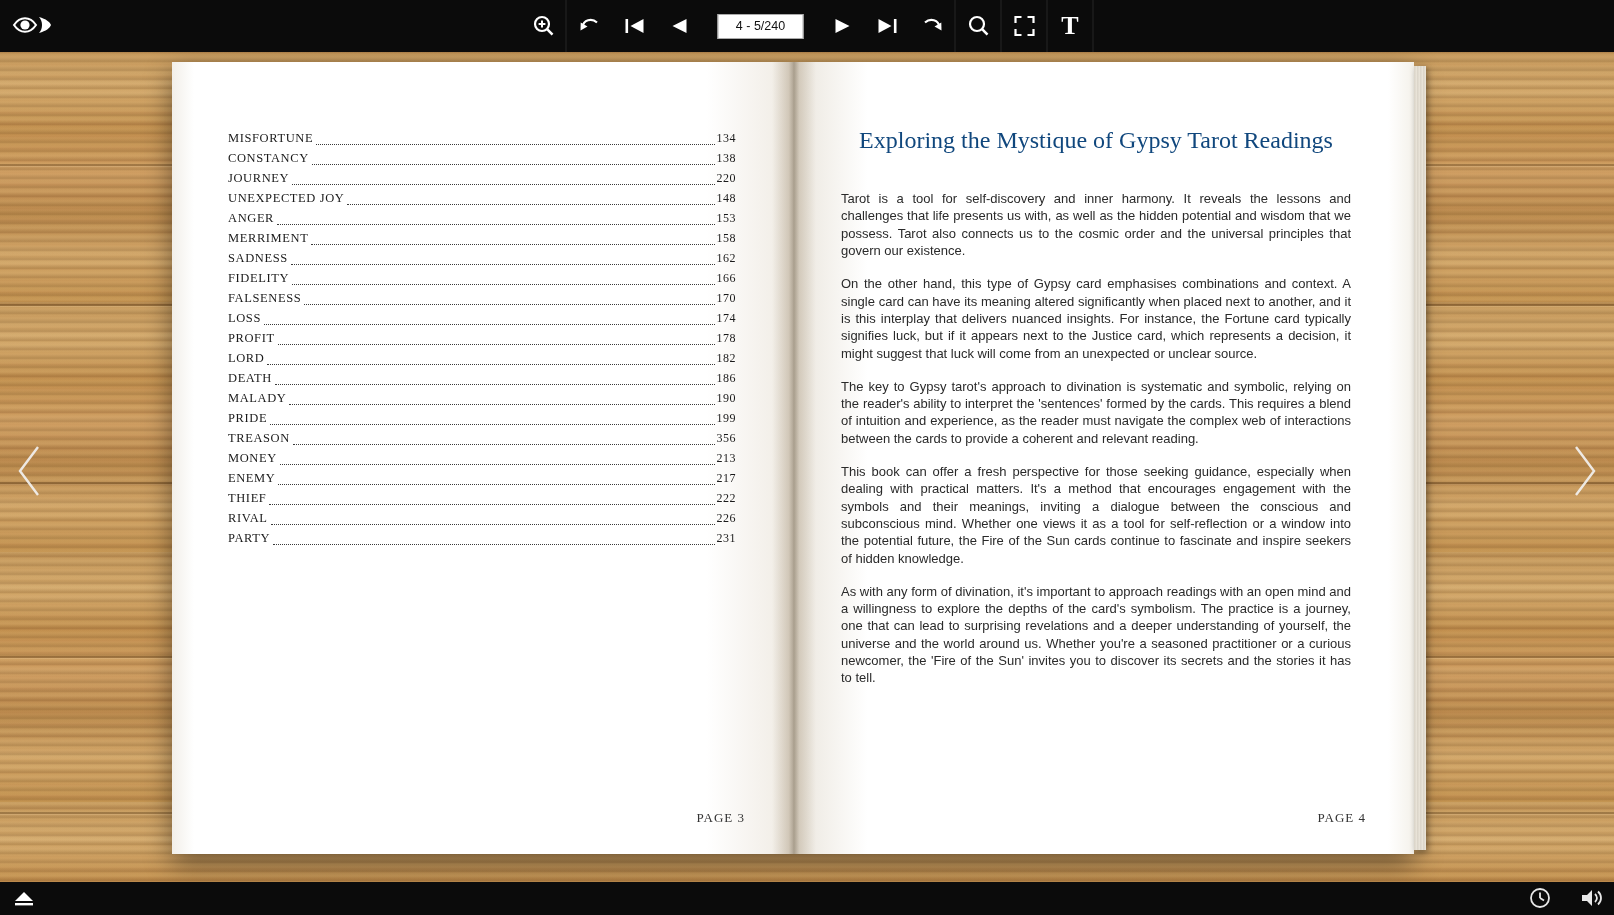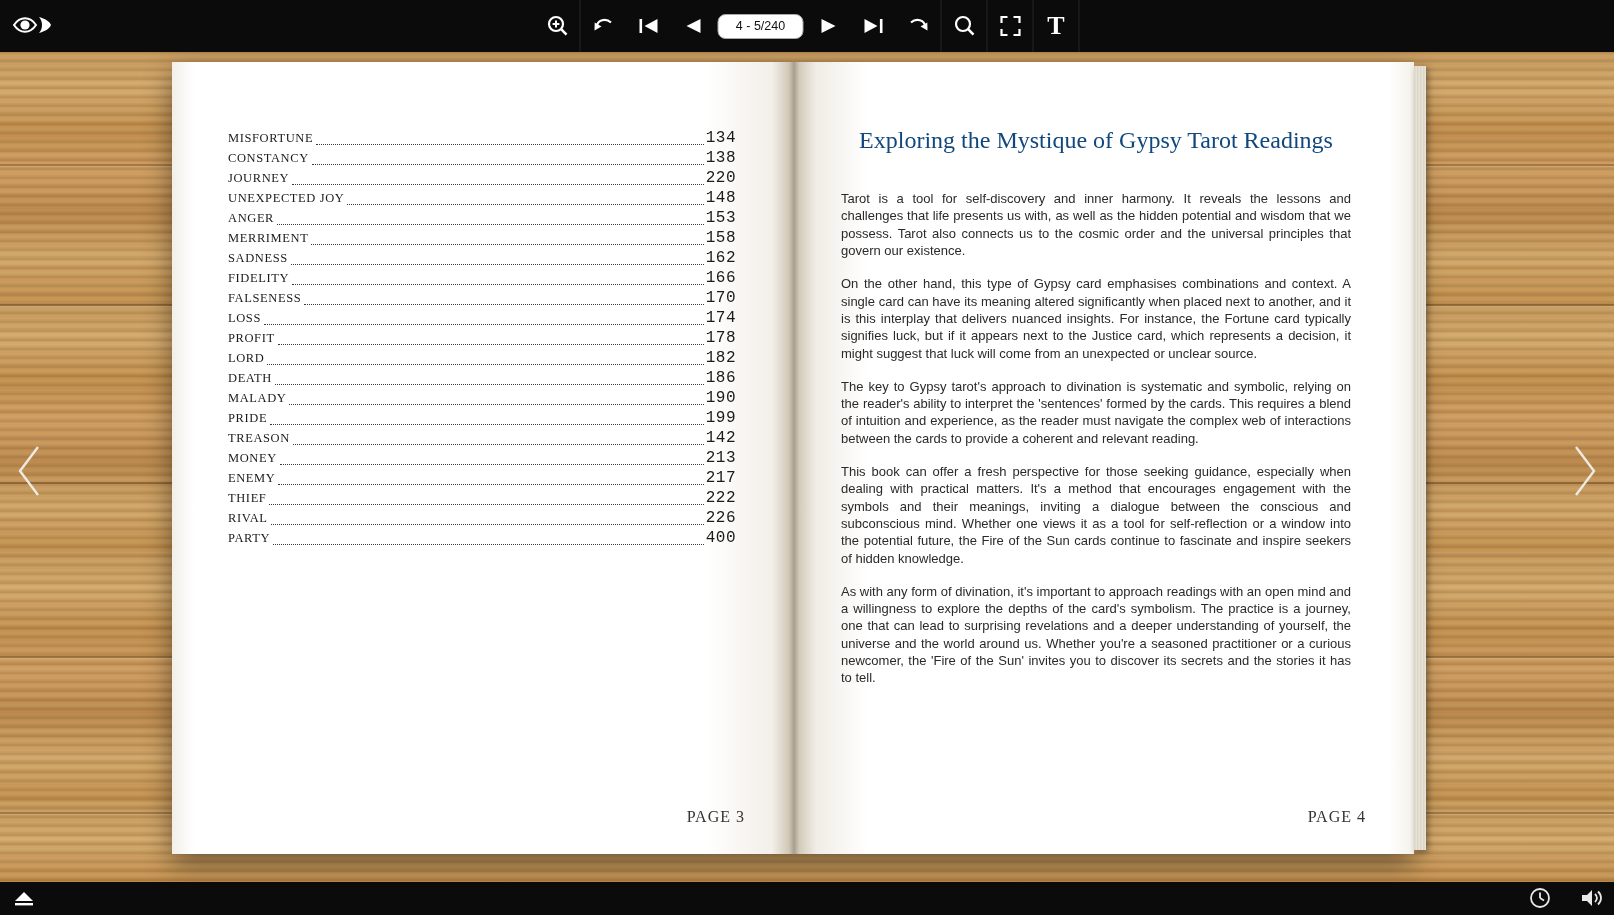--- a/index.html
+++ b/index.html
@@ -64,22 +64,22 @@
   }
   .pagebox {
     width: 84px;
     height: 23px;
     background: #fff;
     border: 1px solid #aaa;
     color: #111;
     font-size: 12.5px;
     text-align: center;
     line-height: 23px;
-    margin: 0 2px;
-    border-radius: 8px;
+    margin: 0 16px;
+    border-radius: 0;
     font-family: "Liberation Sans", sans-serif;
   }
   .divider-v {
     width: 1px;
     height: 52px;
     background: #262626;
   }
 
   
   .desk {
@@ -182,21 +182,21 @@
     line-height: 20px;
     white-space: nowrap;
   }
   .toc-title { font-variant: small-caps; text-transform: uppercase; }
   .toc-dots {
     flex: 1 1 auto;
     margin: 0 2px 3px 3px;
     border-bottom: 1px dotted #3a3a3a;
     height: 1px;
   }
-  .toc-page { font-size: 16px; letter-spacing: 0.5px; font-family: Liberation Mono, monospace; }
+  .toc-page { font-size: 12px; letter-spacing: 0.5px; }
 
   
   .article {
     position: absolute;
     top: 62px;
     left: 48px;
     width: 510px;
   }
   .article h1 {
     margin: 0 0 34px 0;
@@ -212,21 +212,21 @@
     font-family: "Liberation Sans", sans-serif;
     font-size: 13px;
     line-height: 17.3px;
     color: #2a2a2a;
     text-align: justify;
   }
   .folio {
     position: absolute;
     bottom: 28px;
     font-family: "Liberation Serif", serif;
-    font-size: 16px;
+    font-size: 13px;
     letter-spacing: 1px;
     color: #333;
     font-variant: small-caps;
     text-align: center;
   }
   .folio.left-f { right: 48px; }
   .folio.right-f { right: 48px; }
 
   
   .nav-arrow {
@@ -476,21 +476,21 @@
           <span class="toc-page">190</span>
         </div>
         <div class="toc-row">
           <span class="toc-title">PRIDE</span>
           <span class="toc-dots"></span>
           <span class="toc-page">199</span>
         </div>
         <div class="toc-row">
           <span class="toc-title">TREASON</span>
           <span class="toc-dots"></span>
-          <span class="toc-page">142</span>
+          <span class="toc-page">356</span>
         </div>
         <div class="toc-row">
           <span class="toc-title">MONEY</span>
           <span class="toc-dots"></span>
           <span class="toc-page">213</span>
         </div>
         <div class="toc-row">
           <span class="toc-title">ENEMY</span>
           <span class="toc-dots"></span>
           <span class="toc-page">217</span>
@@ -501,21 +501,21 @@
           <span class="toc-page">222</span>
         </div>
         <div class="toc-row">
           <span class="toc-title">RIVAL</span>
           <span class="toc-dots"></span>
           <span class="toc-page">226</span>
         </div>
         <div class="toc-row">
           <span class="toc-title">PARTY</span>
           <span class="toc-dots"></span>
-          <span class="toc-page">400</span>
+          <span class="toc-page">231</span>
         </div>
       </div>
       <div class="folio left-f">PAGE 3</div>
     </div>
 
     <div class="page right">
       <div class="article">
         <h1>Exploring the Mystique of Gypsy Tarot Readings</h1>
         <p>Tarot is a tool for self-discovery and inner harmony. It reveals the lessons and challenges that life presents us with, as well as the hidden potential and wisdom that we possess. Tarot also connects us to the cosmic order and the universal principles that govern our existence.</p>
         <p>On the other hand, this type of Gypsy card emphasises combinations and context. A single card can have its meaning altered significantly when placed next to another, and it is this interplay that delivers nuanced insights. For instance, the Fortune card typically signifies luck, but if it appears next to the Justice card, which represents a decision, it might suggest that luck will come from an unexpected or unclear source.</p>

